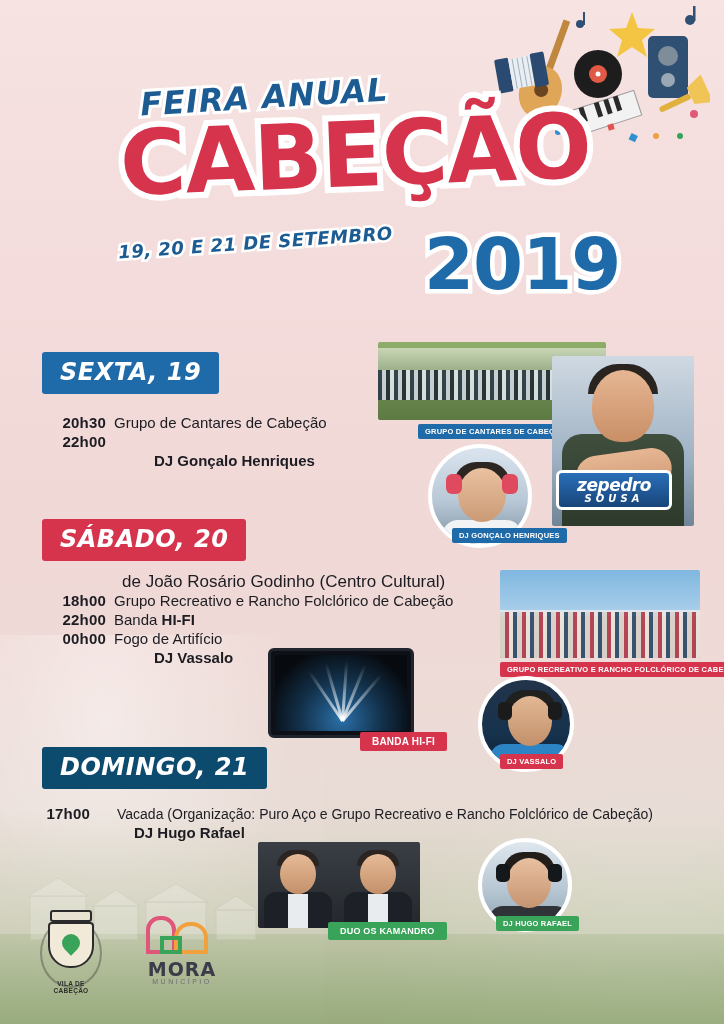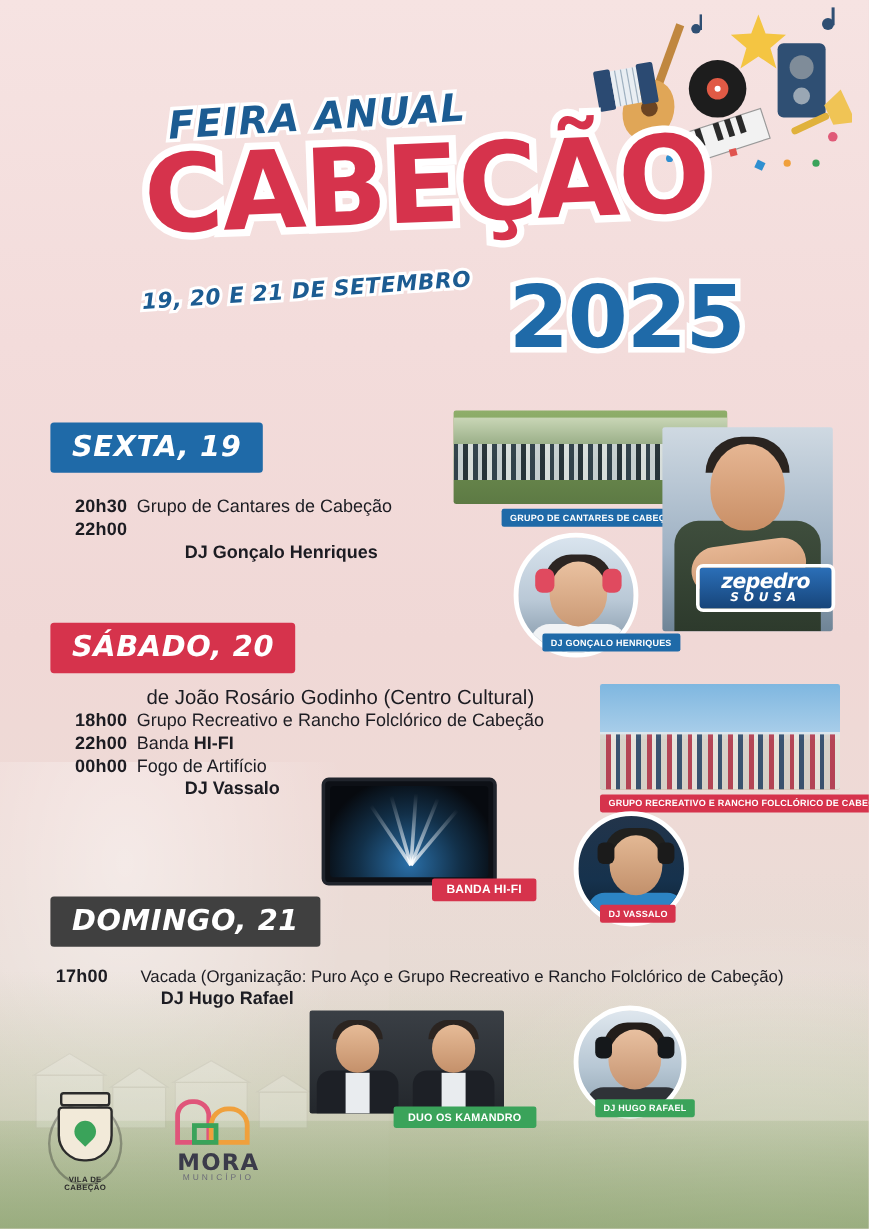--- a/index.html
+++ b/index.html
@@ -94,21 +94,21 @@
     position:absolute;
     padding:6px 18px 8px 18px;
     font-family:"DejaVu Sans", sans-serif;
     font-weight:bold; font-style:italic;
     font-size:24px; color:#fff;
     letter-spacing:.5px;
     border-radius:3px;
   }
   .day-sexta  { left:42px; top:352px; background:#1f6aa8; }
   .day-sabado { left:42px; top:519px; background:#d6334c; }
-  .day-domingo{ left:42px; top:747px; background:#404040; }
+  .day-domingo{ left:42px; top:747px; background:#0c4a6e; }
 
   
   .sched { position:absolute; color:#1c1c22; }
   .line { display:flex; align-items:baseline; margin-bottom:2px; }
   .time {
     font-weight:bold; font-size:15px;
     width:72px; text-align:right; padding-right:8px;
     flex:0 0 auto; letter-spacing:.2px;
   }
   .what { font-size:15px; }
@@ -178,21 +178,20 @@
     border-radius:24px; transform:rotate(-8deg);
   }
   .zlogo {
     position:absolute; left:556px; top:470px; width:116px; height:40px;
     background:linear-gradient(180deg,#2b6fb8,#17457a);
     border:3px solid #fff; border-radius:6px;
     color:#fff; font-weight:bold; font-style:italic;
     font-family:"DejaVu Sans", sans-serif;
     display:flex; flex-direction:column; align-items:center; justify-content:center;
     line-height:1;
-    margin-left:24px;
   }
   .zlogo span:first-child { font-size:17px; letter-spacing:-.5px; }
   .zlogo span:last-child { font-size:10px; letter-spacing:4px; }
 
   
   #p-goncalo { left:428px; top:444px; width:104px; height:104px;
     border:4px solid #fff;
     background:linear-gradient(180deg,#d9e4ee 0%,#b9c8d6 55%,#7f93a4 100%);
   }
   #p-goncalo .face { position:absolute; left:26px; top:20px; width:48px; height:54px;
@@ -416,21 +415,21 @@
         <circle cx="52" cy="118" r="3" fill="#e05a78"></circle>
       </g>
     </g>
   </svg>
 
   <div class="feira">FEIRA ANUAL</div>
   <div class="cabecao-wrap">
     <div class="cabecao">CABEÇÃO</div>
   </div>
   <div class="dates">19, 20  E 21 DE SETEMBRO</div>
-  <div class="year">2025</div>
+  <div class="year">2019</div>
 </div>
 
 <div class="day-badge day-sexta">SEXTA, 19</div>
 
 <div class="sched sched-sexta">
   <div class="line">
     <span class="time">20h30</span>
     <span class="what">Grupo de Cantares de Cabeção</span>
   </div>
   <div class="line">

